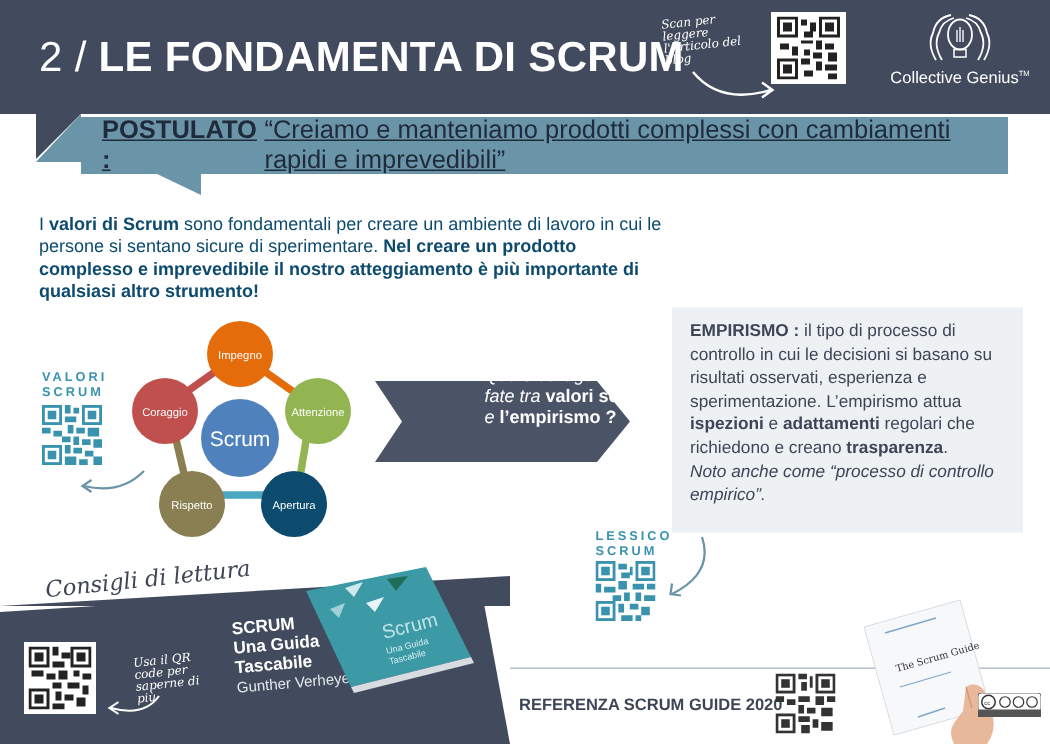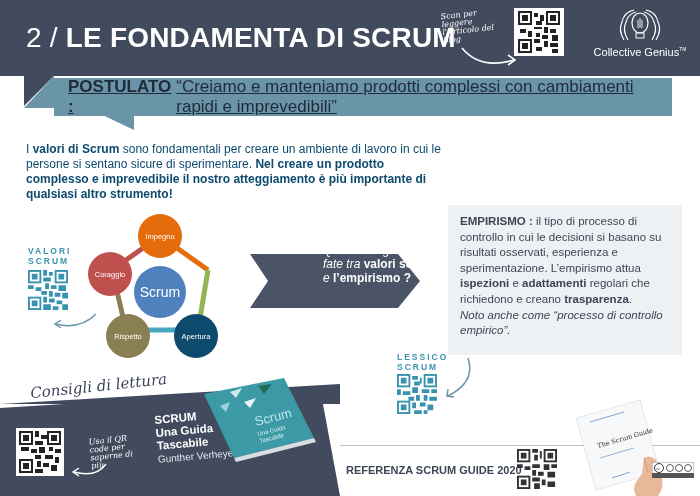--- a/index.html
+++ b/index.html
@@ -147,20 +147,23 @@
   <svg width="160" height="150" style="position:absolute;left:0;top:0;">
     <path d="M80 26 L128 60" stroke="#e46c0a" stroke-width="5"></path>
     <path d="M128 60 L118 120" stroke="#92b551" stroke-width="5"></path>
     <path d="M118 120 L46 120" stroke="#4aa7c2" stroke-width="5"></path>
     <path d="M46 120 L32 60" stroke="#8a7f52" stroke-width="5"></path>
     <path d="M32 60 L80 26" stroke="#c0504d" stroke-width="5"></path>
   </svg>
   <div class="node" style="left:58px;top:4px;width:44px;height:44px;background:#e46c0a;">
       <span>Impegno</span>
     </div>
+  <div class="node" style="left:110px;top:42px;width:44px;height:44px;background:#92b551;">
+      <span>Attenzione</span>
+    </div>
   <div class="node" style="left:94px;top:104px;width:44px;height:44px;background:#0c4a6e;">
       <span>Apertura</span>
     </div>
   <div class="node" style="left:8px;top:42px;width:44px;height:44px;background:#c0504d;">
       <span>Coraggio</span>
     </div>
   <div class="node" style="left:26px;top:104px;width:44px;height:44px;background:#8a7f52;">
       <span>Rispetto</span>
     </div>
   <div class="node" style="left:54px;top:56px;width:52px;height:52px;background:#4f81bd;font-size:14px;">

